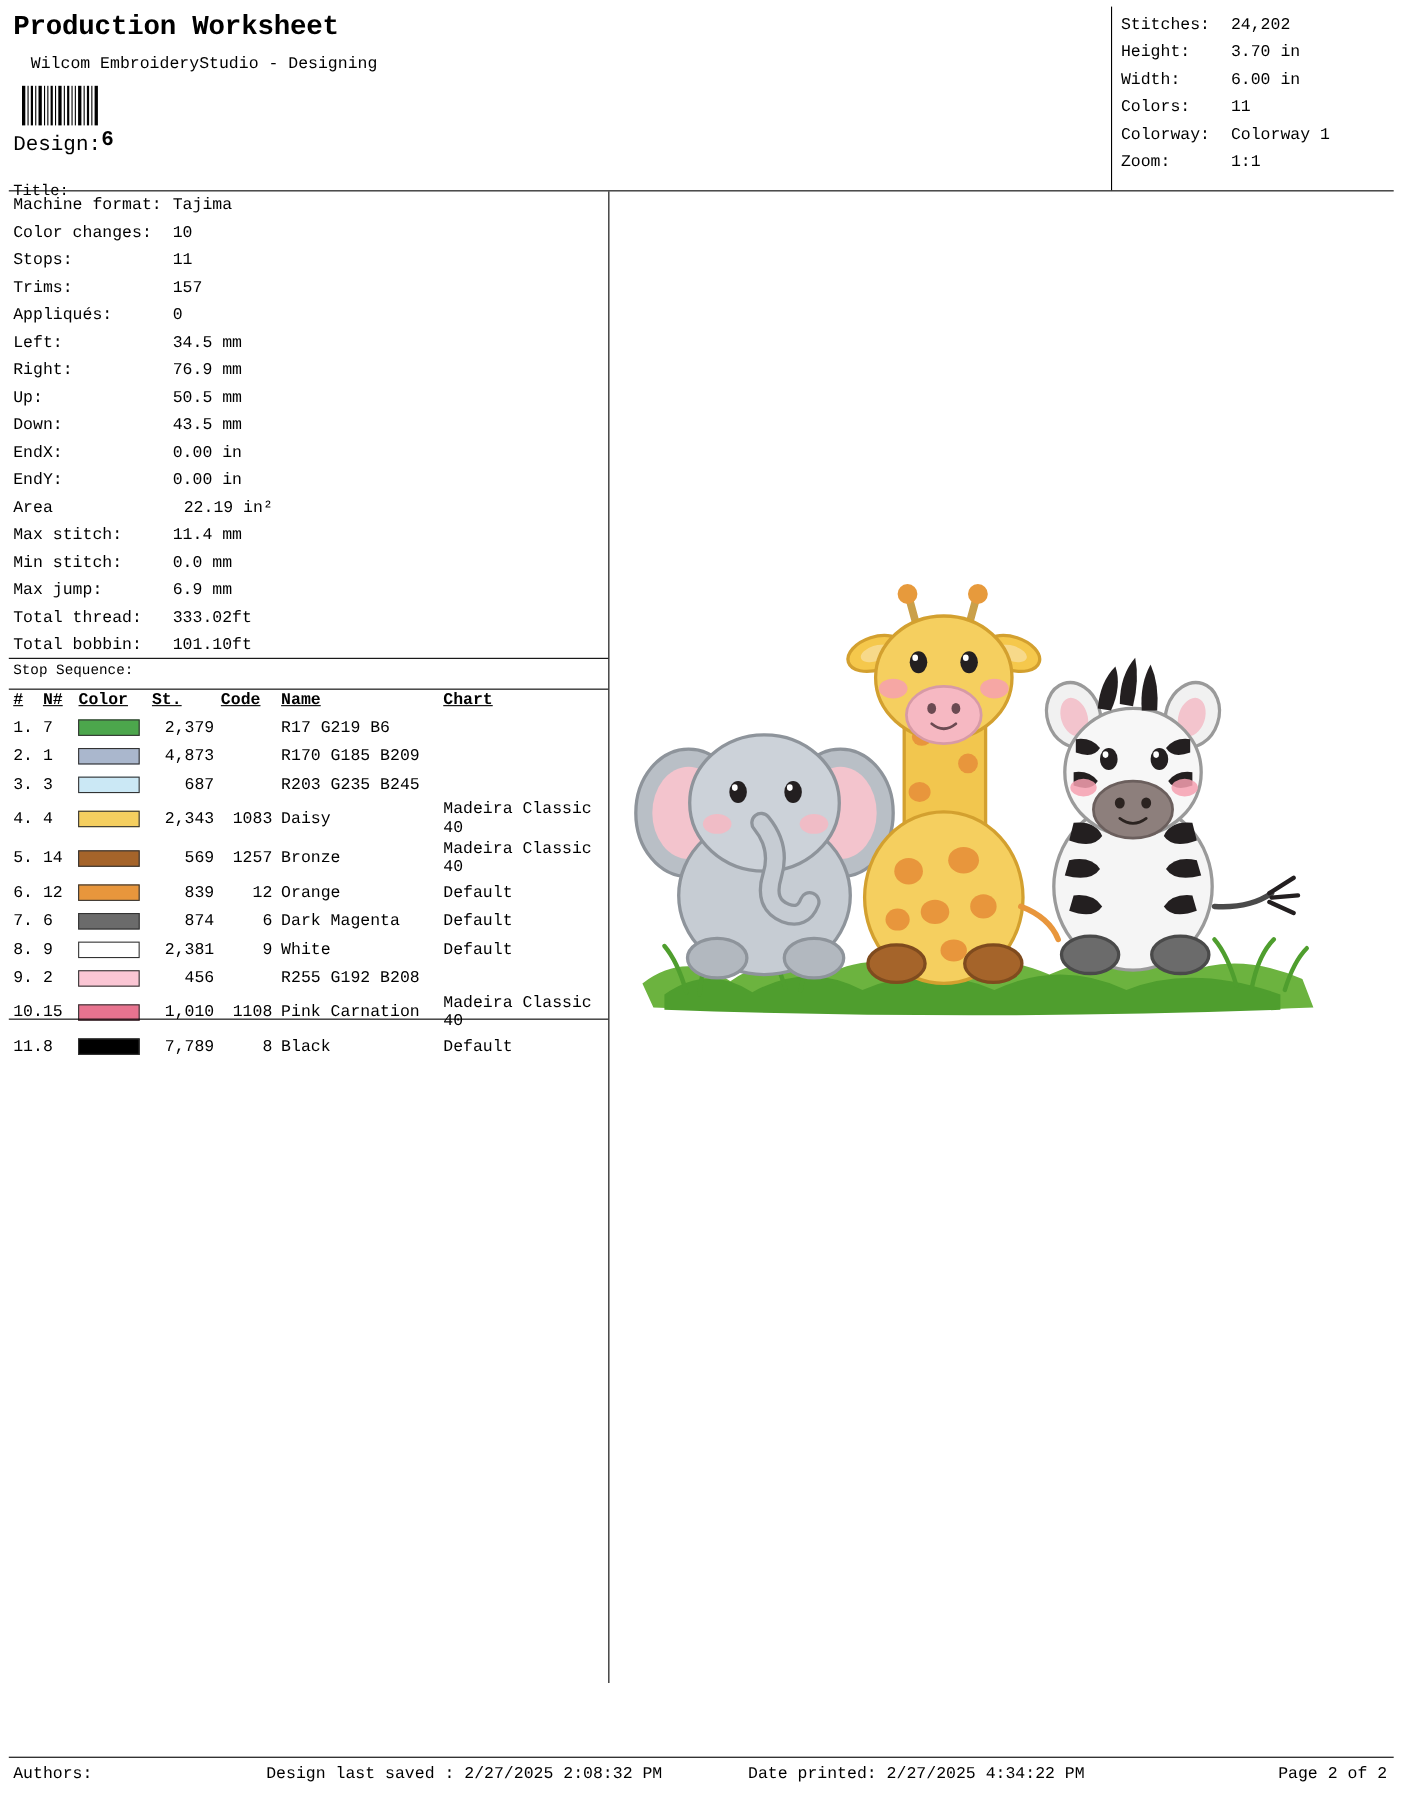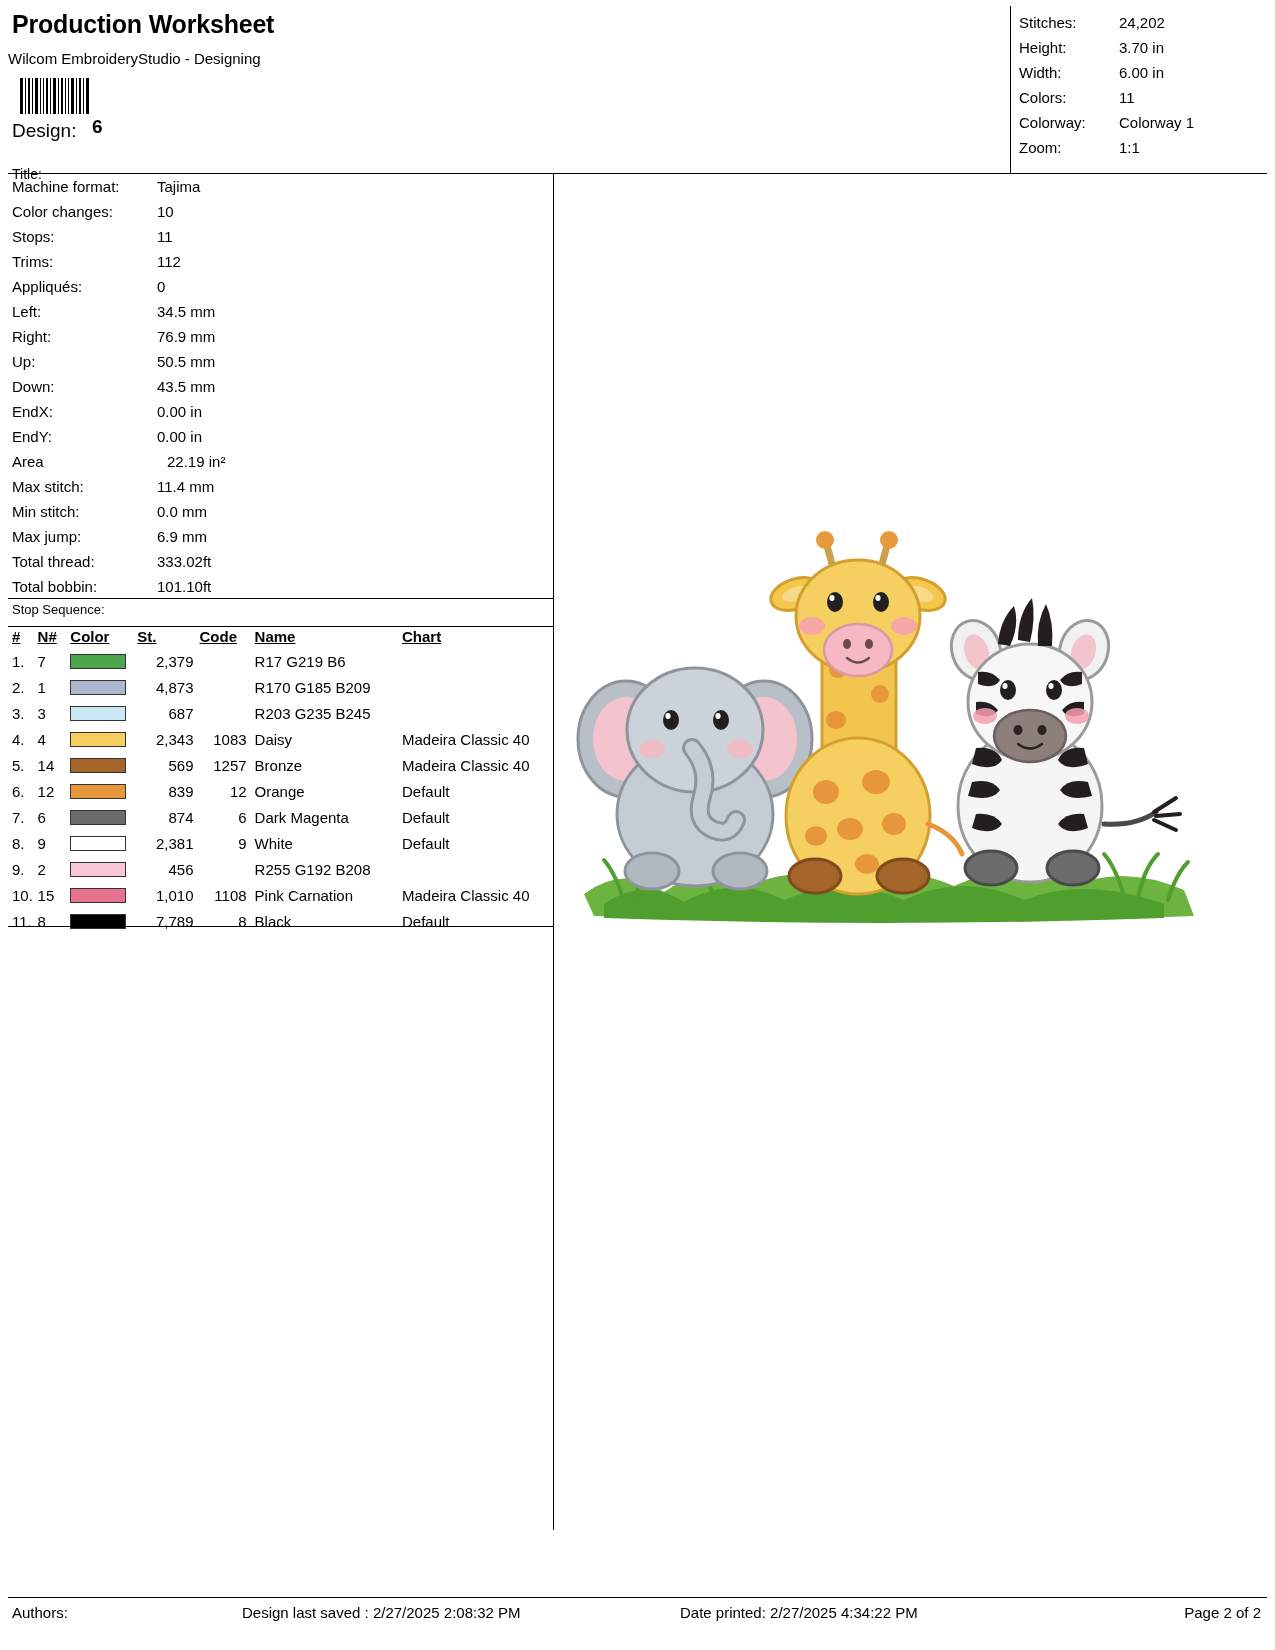--- a/index.html
+++ b/index.html
@@ -11,20 +11,21 @@
     font-family: "Liberation Sans", sans-serif;
     color: #000000;
   }
   #page {
     position: relative;
     width: 1275px;
     height: 1650px;
     box-sizing: border-box;
     background: #fff;
     overflow: hidden;
+    font-family: Liberation Mono, monospace;
   }
 
   
   .header {
     position: absolute;
     left: 8px;
     top: 6px;
     width: 1259px;
     height: 168px;
     border-bottom: 1px solid #000;
@@ -33,21 +34,21 @@
   .wsTitle {
     position: absolute;
     left: 4px;
     top: 4px;
     font-size: 25px;
     font-weight: bold;
     letter-spacing: -0.2px;
   }
   .wsSub {
     position: absolute;
-    left: 0;
+    left: 20px;
     top: 44px;
     font-size: 15px;
   }
   .barcode {
     position: absolute;
     left: 12px;
     top: 72px;
     width: 70px;
     height: 36px;
   }
@@ -292,21 +293,21 @@
       <div class="row">
         <span class="k">Color changes:</span>
         <span class="v">10</span>
       </div>
       <div class="row">
         <span class="k">Stops:</span>
         <span class="v">11</span>
       </div>
       <div class="row">
         <span class="k">Trims:</span>
-        <span class="v">112</span>
+        <span class="v">157</span>
       </div>
       <div class="row">
         <span class="k">Appliqués:</span>
         <span class="v">0</span>
       </div>
       <div class="row">
         <span class="k">Left:</span>
         <span class="v">34.5 mm</span>
       </div>
       <div class="row">

